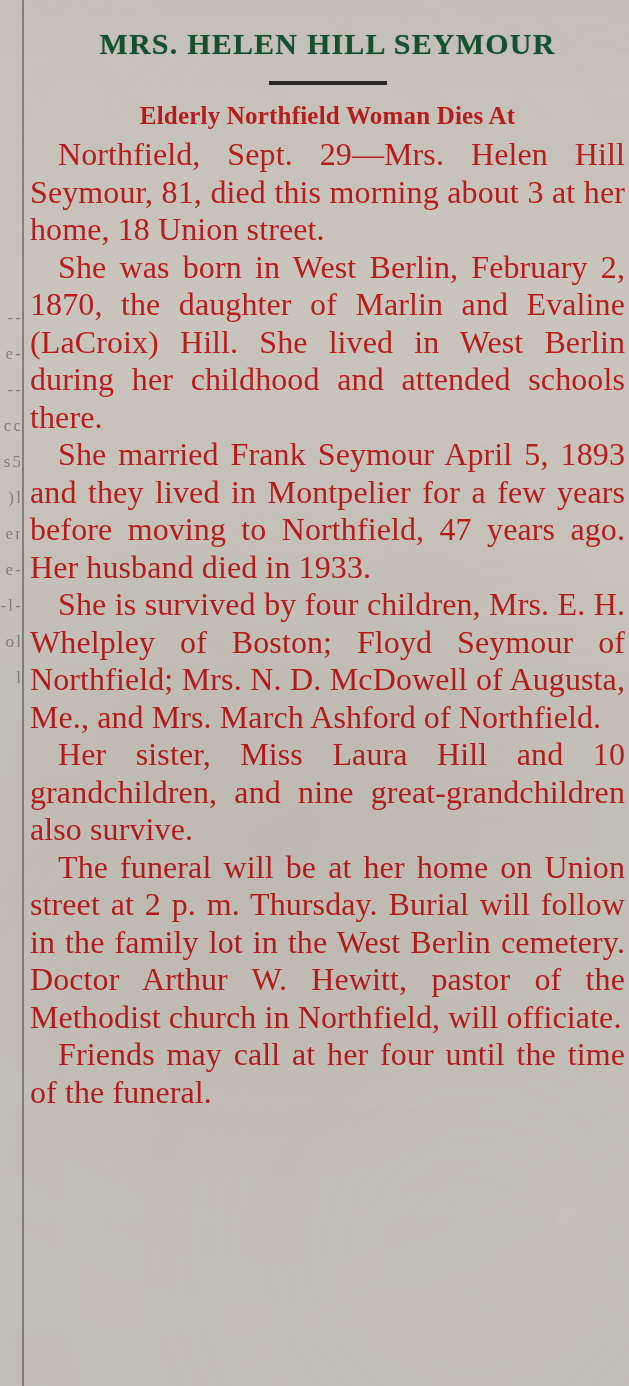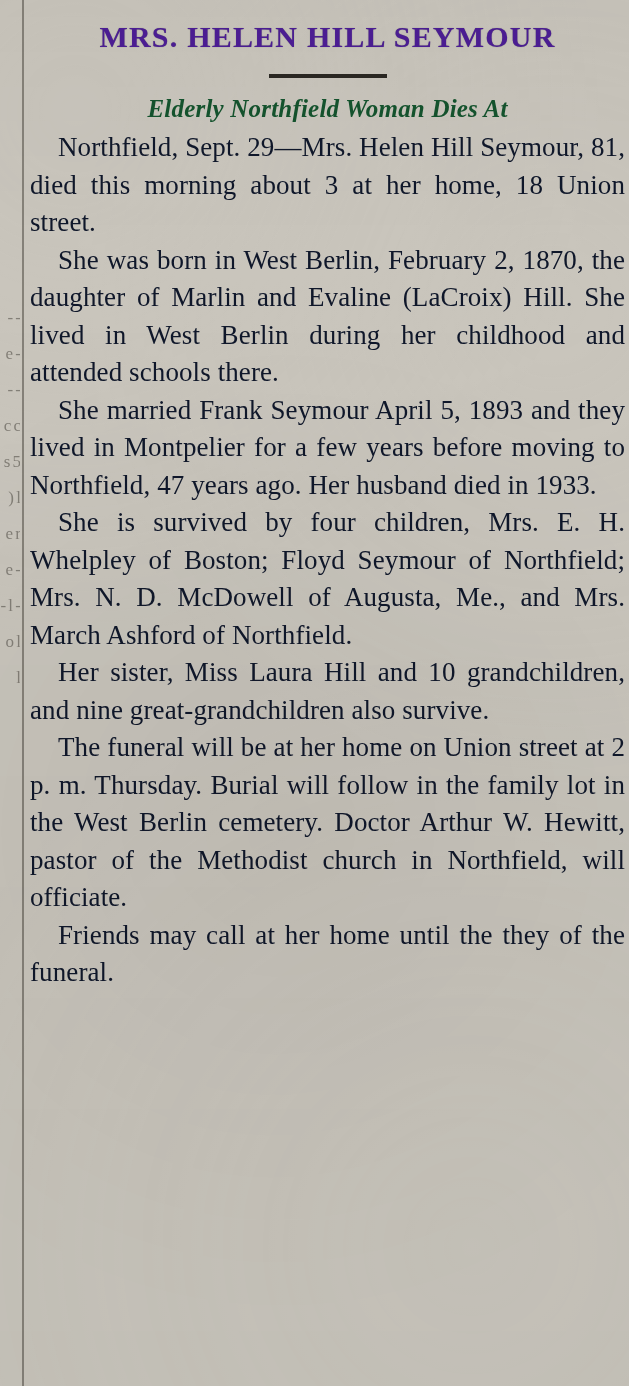--- a/index.html
+++ b/index.html
@@ -69,52 +69,51 @@
     right: 4px;
     top: 16px;
     color: #1d1b17;
   }
   .headline {
     font-family: "Liberation Serif", serif;
     font-weight: bold;
     font-size: 30px;
     letter-spacing: 1.2px;
     text-align: center;
-    margin: 4px 0 10px 0;
-    color: #4c1d95;
+    margin: 11px 0 10px 0;
+    color: #14532d;
     text-shadow: 0 0 1px rgba(0,0,0,0.35);
   }
   .rule-wrap {
     text-align: center;
     margin: 2px 0 10px 0;
   }
   .short-rule {
     display: inline-block;
     width: 118px;
     height: 4px;
     background: #2a2722;
   }
   .subhead {
     font-family: "Liberation Serif", serif;
     font-weight: bold;
     font-size: 25px;
     line-height: 1.33;
     text-align: center;
     margin: 0 0 4px 0;
-    color: #14532d;
+    color: #b91c1c;
     letter-spacing: 0.2px;
-    font-style: italic;
   }
   .body-text {
     font-family: "Liberation Serif", serif;
-    font-size: 27px;
+    font-size: 32px;
     line-height: 37.5px;
     text-align: justify;
     text-align-last: left;
-    color: #0f172a;
+    color: #b91c1c;
     letter-spacing: 0.1px;
     margin: 0;
   }
   .body-text p {
     margin: 0;
     text-indent: 28px;
   }
   .body-text p.last {
     text-indent: 28px;
   }
@@ -139,19 +138,19 @@
       <span>Elderly Northfield Woman Dies At</span><br>
     </h2>
 
     <div class="body-text">
       <p>Northfield, Sept. 29—Mrs. Helen Hill Seymour, 81, died this morning about 3 at her home, 18 Union street.</p>
       <p>She was born in West Berlin, February 2, 1870, the daughter of Marlin and Evaline (LaCroix) Hill. She lived in West Berlin during her childhood and attended schools there.</p>
       <p>She married Frank Seymour April 5, 1893 and they lived in Montpelier for a few years before moving to Northfield, 47 years ago. Her husband died in 1933.</p>
       <p>She is survived by four children, Mrs. E. H. Whelpley of Boston; Floyd Seymour of Northfield; Mrs. N. D. McDowell of Augusta, Me., and Mrs. March Ashford of Northfield.</p>
       <p>Her sister, Miss Laura Hill and 10 grandchildren, and nine great-grandchildren also survive.</p>
       <p>The funeral will be at her home on Union street at 2 p. m. Thursday. Burial will follow in the family lot in the West Berlin cemetery. Doctor Arthur W. Hewitt, pastor of the Methodist church in Northfield, will officiate.</p>
-      <p class="last">Friends may call at her home until the they of the funeral.</p>
+      <p class="last">Friends may call at her four until the time of the funeral.</p>
     </div>
 
   </div>
 
   <div class="grain"></div>
 </div>
 
 </body></html>

